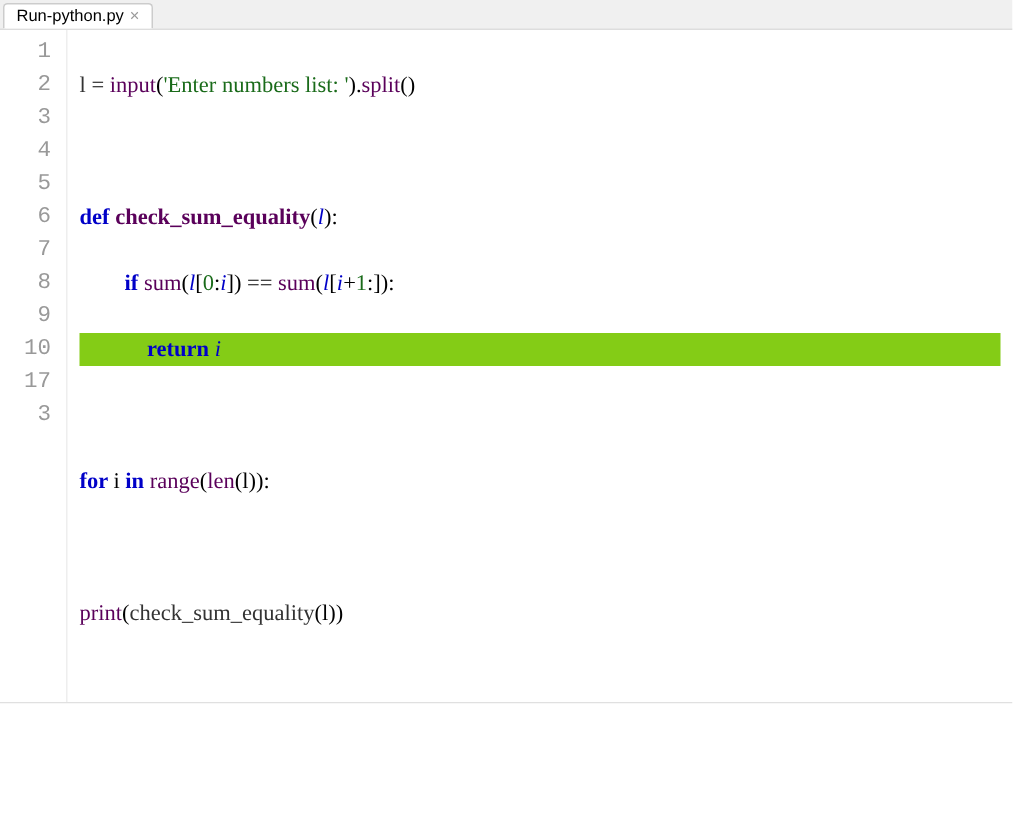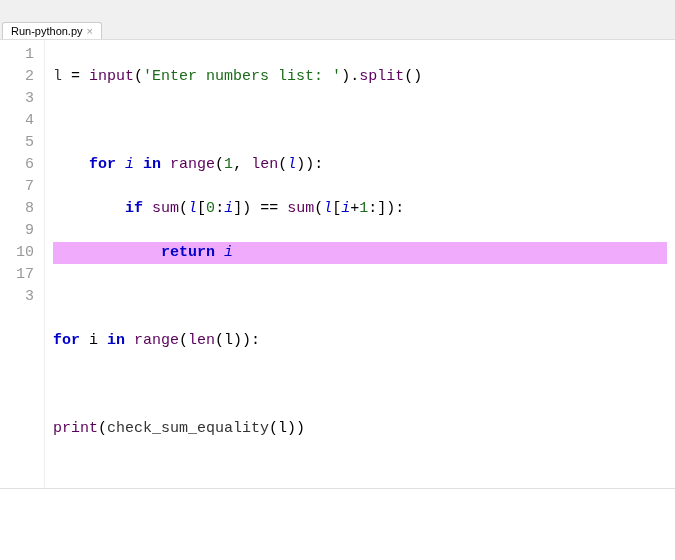--- a/index.html
+++ b/index.html
@@ -5,21 +5,21 @@
   * { margin: 0; padding: 0; box-sizing: border-box; }
   body {
     font-family: "Segoe UI", Arial, sans-serif;
     font-size: 13px;
     background: #fff;
     width: 675px;
   }
   .tab-bar {
     background: #f0f0f0;
     border-bottom: 1px solid #ddd;
-    height: 40px;
+    height: 20px;
     display: flex;
     align-items: flex-end;
   }
   .tab {
     background: #fff;
     border: 1px solid #ccc;
     border-bottom: none;
     padding: 2px 8px;
     font-size: 11px;
     display: inline-flex;
@@ -47,22 +47,22 @@
     text-align: right;
     padding: 4px 10px 4px 16px;
     user-select: none;
     border-right: 1px solid #eee;
   }
   .code {
     padding: 4px 8px;
     white-space: pre;
     flex: 1;
   }
-  .code .line { display: block; height: 22px; }
-  .code .hl { background: #f0abfc; display: block; }
+  .code .line { display: block; height: 22px; font-family: Liberation Serif, serif; }
+  .code .hl { background: #84cc16; display: block; }
   .k  { color: #0000c8; font-weight: bold; }   
   .fn { color: #5a005a; }                       
   .it { color: #0000c8; font-style: italic; }   
   .s  { color: #1a6b1a; }                       
   .n  { color: #1a6b1a; }                       
   .op { color: #333; }
 </style>
 </head>
 <body>
 
@@ -84,21 +84,21 @@
     <div>7</div>
     <div>8</div>
     <div>9</div>
     <div>10</div>
     <div>17</div>
     <div>3</div>
   </div>
   <div class="code">
 <span class="line"><span class="op">l</span><span> = </span><span class="fn">input</span><span>(</span><span class="s">'Enter numbers list: '</span><span>).</span><span class="fn">split</span><span>()</span></span>
 <span class="line"></span>
-<span class="line"><span>    </span><span class="k">for </span><span class="it">i</span><span class="k"> in </span><span class="fn">range</span><span>(</span><span class="n">1</span><span>, </span><span class="fn">len</span><span>(</span><span class="it">l</span><span>)):</span></span>
+<span class="line"><span class="k">def </span><span class="fn" style="font-weight:bold">check_sum_equality</span><span>(</span><span class="it">l</span><span>):</span></span>
 <span class="line"><span>        </span><span class="k">if </span><span class="fn">sum</span><span>(</span><span class="it">l</span><span>[</span><span class="n">0</span><span>:</span><span class="it">i</span><span>]) == </span><span class="fn">sum</span><span>(</span><span class="it">l</span><span>[</span><span class="it">i</span><span>+</span><span class="n">1</span><span>:]):</span></span>
 <span class="line hl"><span>            </span><span class="k">return </span><span class="it">i</span></span>
 <span class="line"></span>
 <span class="line"><span class="k">for </span><span>i </span><span class="k">in </span><span class="fn">range</span><span>(</span><span class="fn">len</span><span>(l)):</span></span>
 <span class="line"></span>
 <span class="line"><span class="fn">print</span><span>(</span><span class="op">check_sum_equality</span><span>(l))</span></span>
   </div>
 </div>
 
 </body></html>

